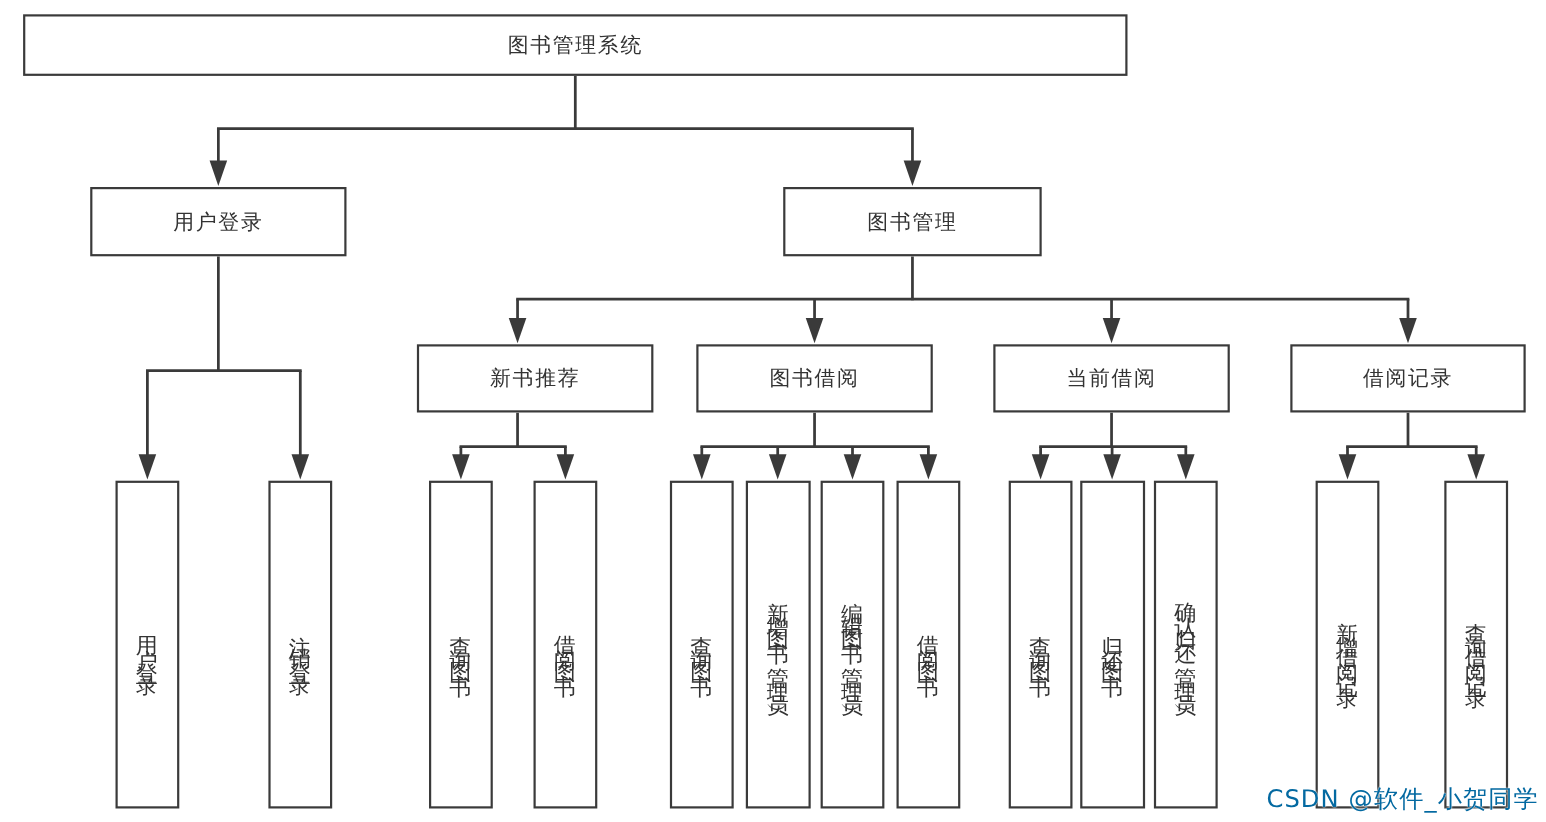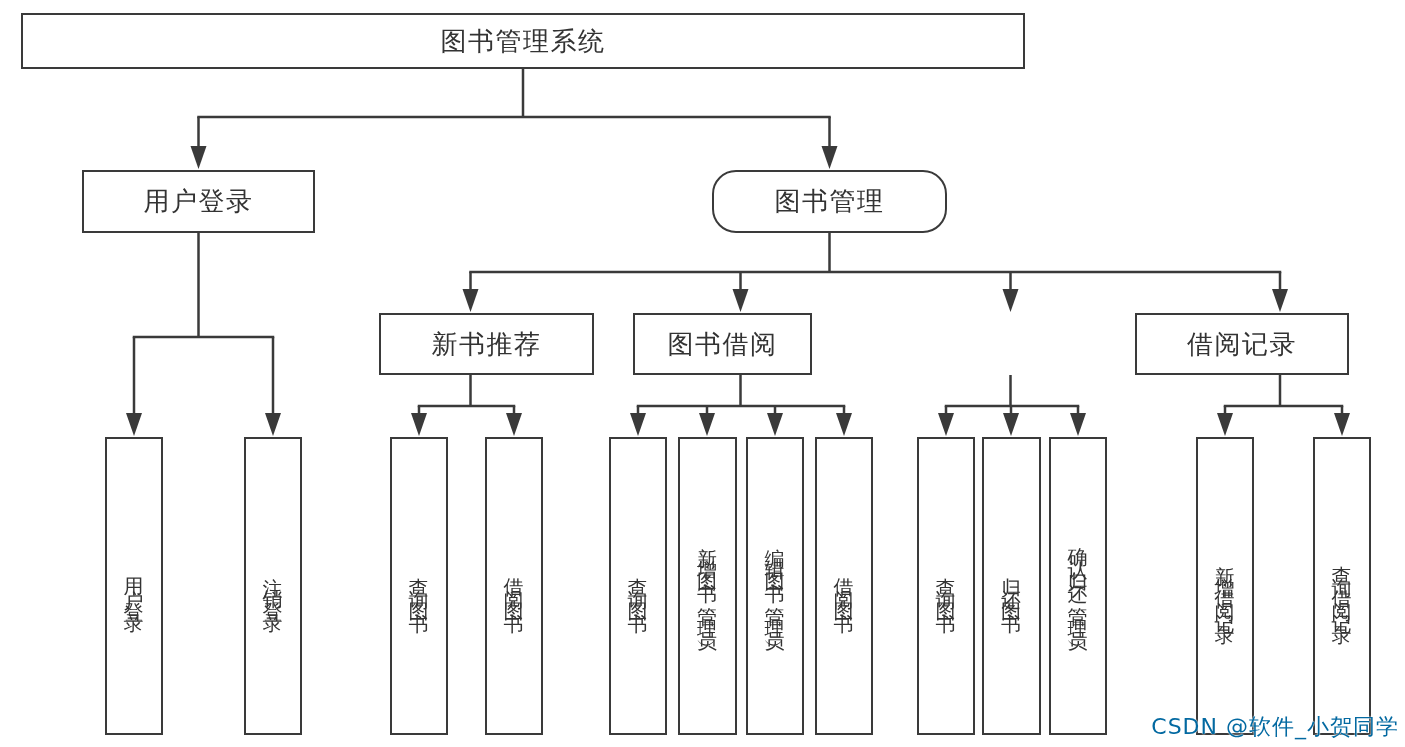--- a/index.html
+++ b/index.html
@@ -6,21 +6,21 @@
   .canvas{
     position:relative;width:1405px;height:747px;background:#ffffff;
     font-family:"DejaVu Sans","Liberation Sans",sans-serif;overflow:hidden;
   }
   .connectors{position:absolute;left:0;top:0;pointer-events:none;}
   .box{
     position:absolute;background:#ffffff;border:2.5px solid #3a3a3a;
     box-sizing:border-box;display:flex;align-items:center;justify-content:center;
     color:#333333;z-index:2;
   }
-  .h-box{font-size:26px;letter-spacing:1.5px;white-space:nowrap;}
+  .h-box{font-size:19px;letter-spacing:1.5px;white-space:nowrap;}
   .v-box{
     writing-mode:vertical-rl;text-orientation:mixed;
     font-size:20px;letter-spacing:12px;line-height:1;
   }
   .watermark{
     position:absolute;right:6px;top:712px;z-index:3;
     font-size:22px;color:#0369a1;letter-spacing:1px;white-space:nowrap;
     text-shadow:0 0 2px #ffffff,0 0 1px #ffffff;
   }
 </style>
@@ -98,31 +98,34 @@
     </g>
   </svg>
 
   <div class="box h-box" style="left:21px;top:13px;width:1004px;height:56px;">
     <span>图书管理系统</span>
   </div>
 
   <div class="box h-box" style="left:82px;top:170px;width:233px;height:63px;">
     <span>用户登录</span>
   </div>
-  <div class="box h-box" style="left:712px;top:170px;width:235px;height:63px;border-radius:24px;">
+  <div class="box h-box" style="left:712px;top:170px;width:235px;height:63px;">
     <span>图书管理</span>
   </div>
 
   <div class="box h-box" style="left:363px;top:313px;width:215px;height:62px;margin-left:16px;">
     <span>新书推荐</span>
   </div>
-  <div class="box h-box" style="left:633px;top:313px;width:179px;height:62px;">
+  <div class="box h-box" style="left:633px;top:313px;width:215px;height:62px;">
     <span>图书借阅</span>
   </div>
-  <div class="box h-box" style="left:1135px;top:313px;width:214px;height:62px;">
+  <div class="box h-box" style="left:903px;top:313px;width:215px;height:62px;">
+    <span>当前借阅</span>
+  </div>
+  <div class="box h-box" style="left:1173px;top:313px;width:214px;height:62px;">
     <span>借阅记录</span>
   </div>
 
   <div class="box v-box" style="left:105px;top:437px;width:58px;height:298px;">
     <span>用户登录</span>
   </div>
   <div class="box v-box" style="left:244px;top:437px;width:58px;height:298px;">
     <span>注销登录</span>
   </div>
 

